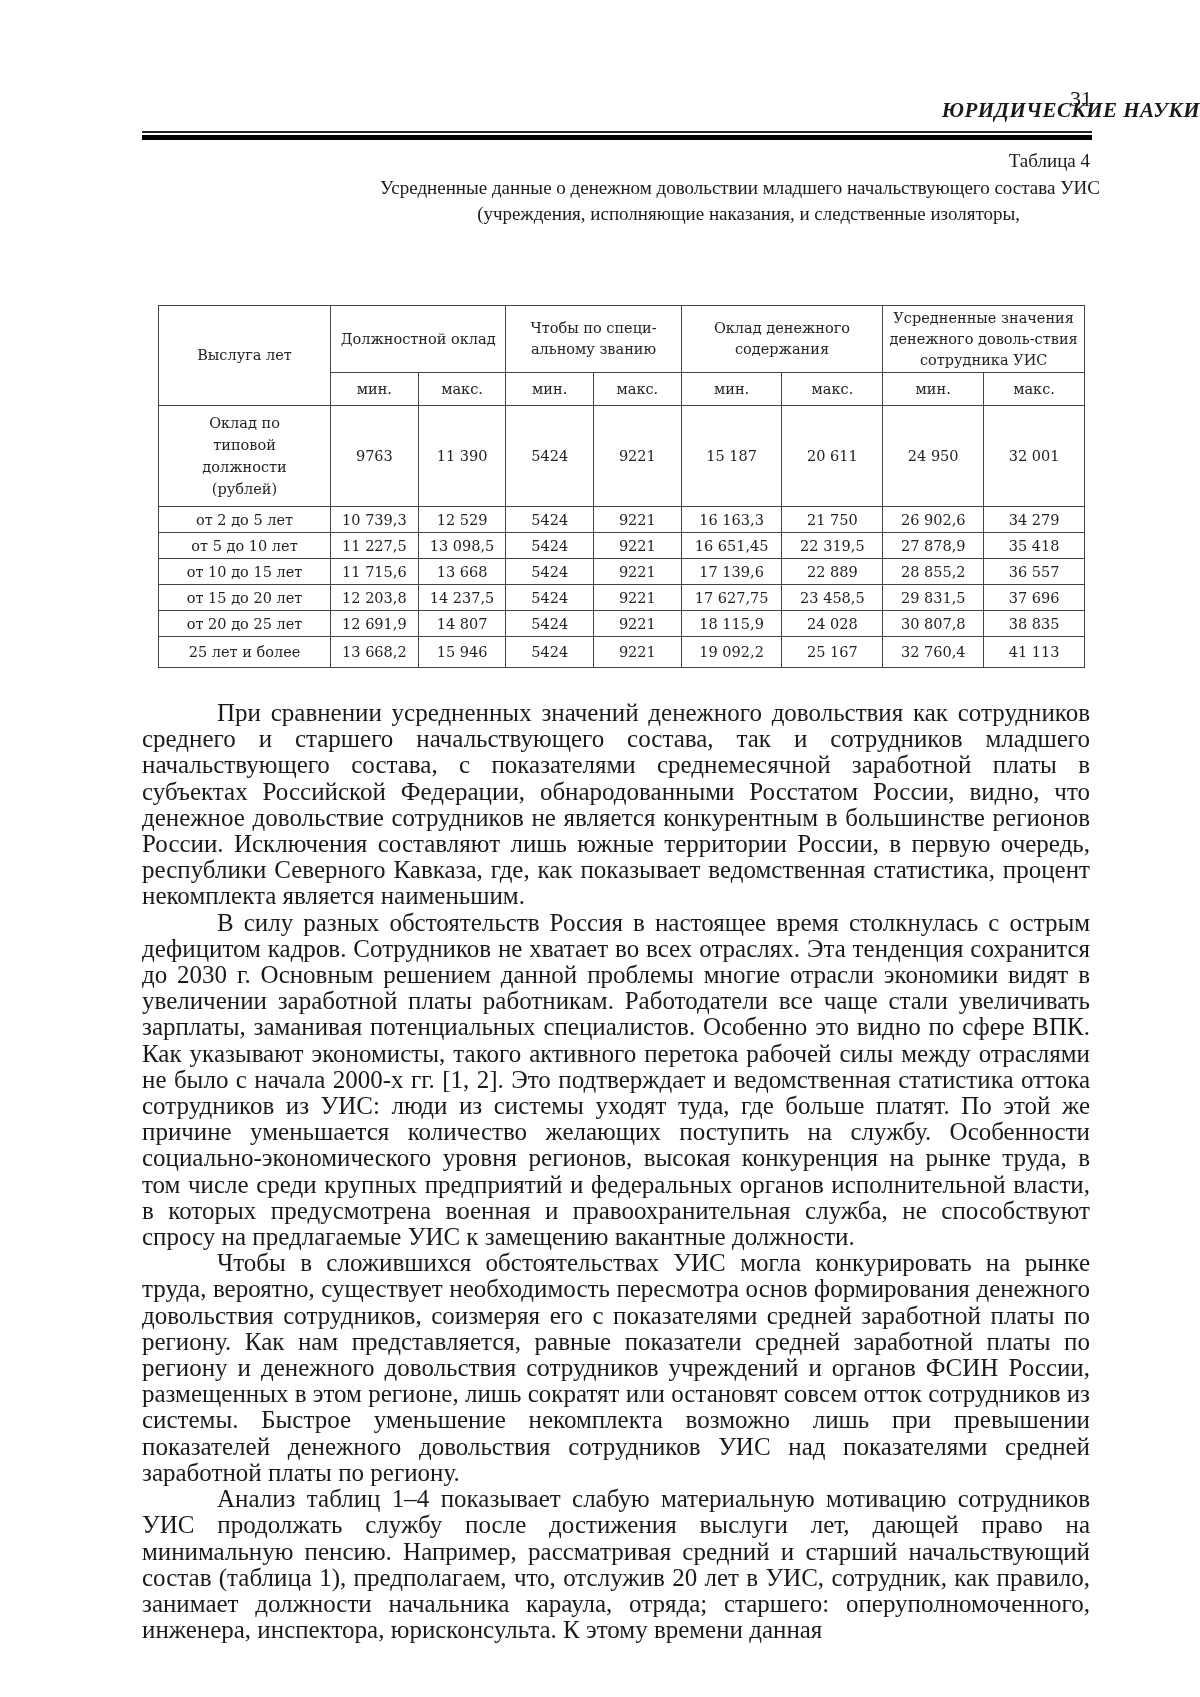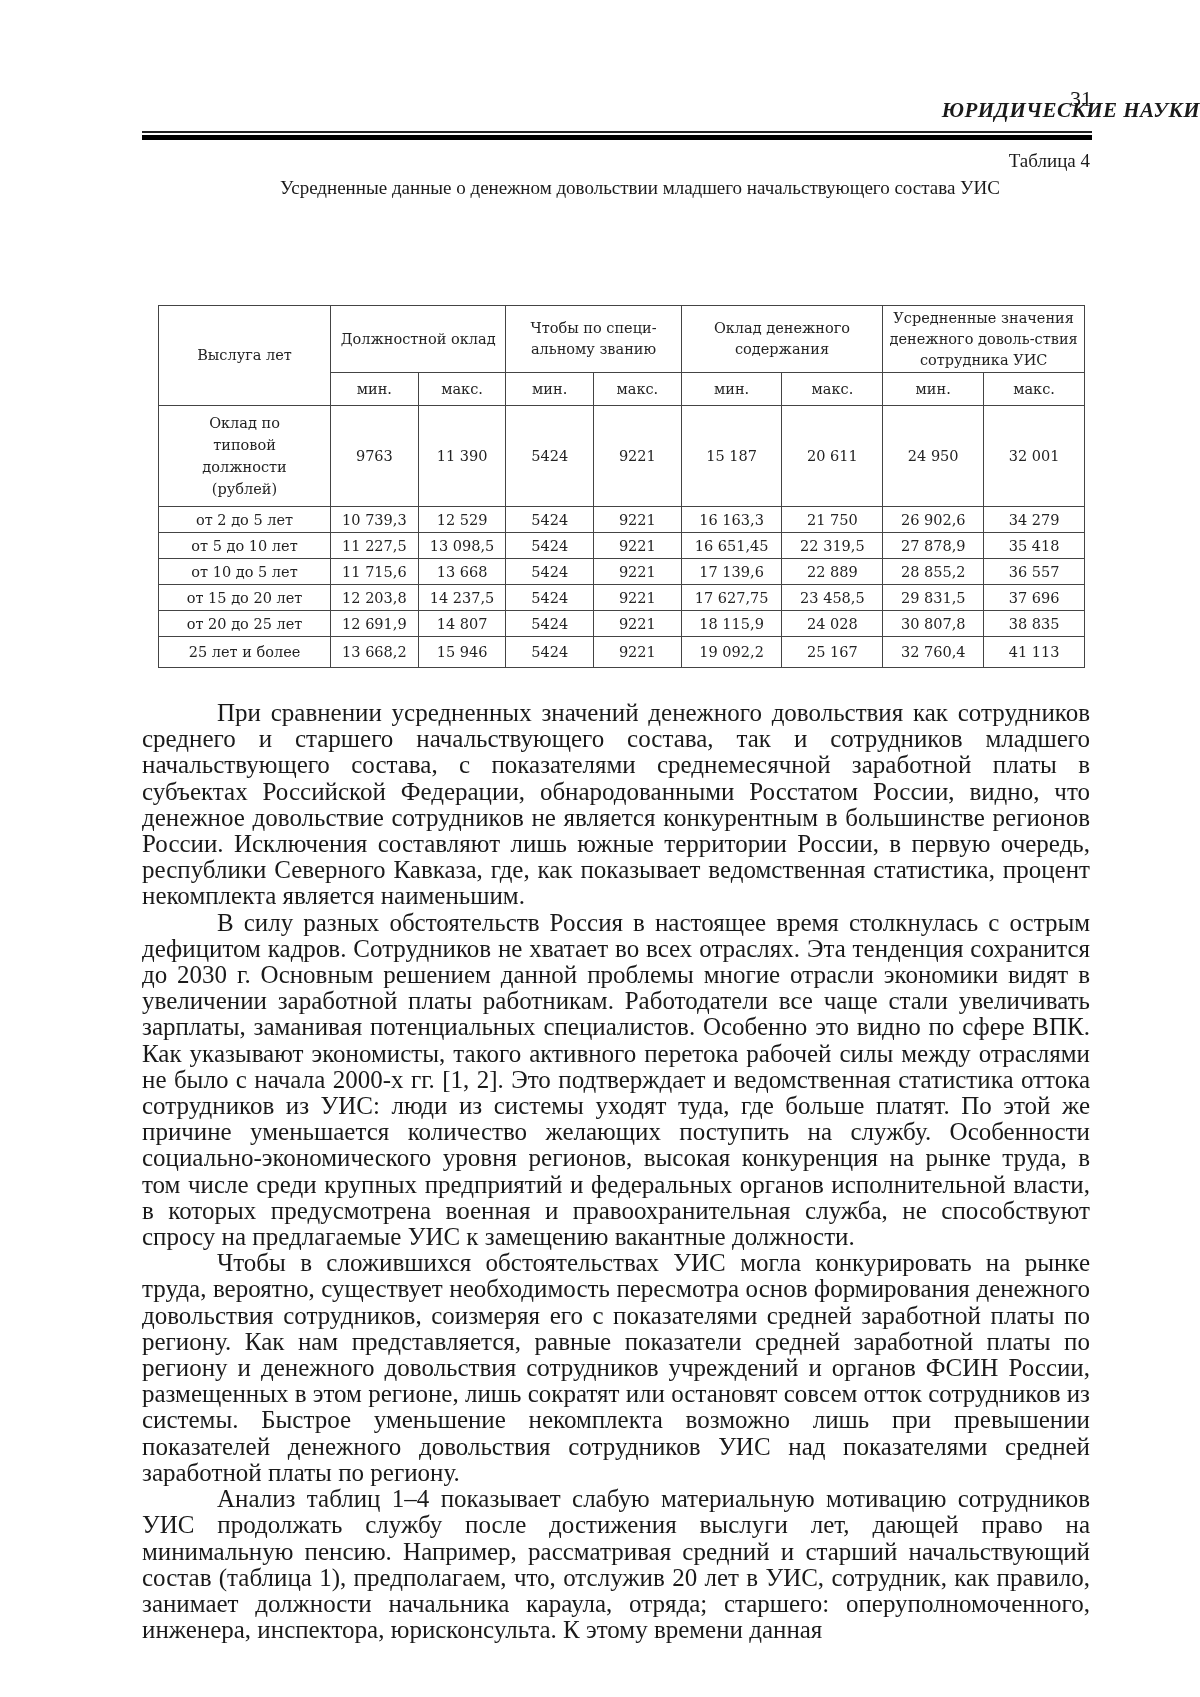--- a/index.html
+++ b/index.html
@@ -22,21 +22,21 @@
   }
   .rule-thick {
     position: absolute; top: 135px; left: 142px; width: 950px; height: 5px; background: #000;
   }
   .table-label {
     position: absolute; top: 150px; right: 110px;
     font-size: 19px;
   }
   .table-caption {
     position: absolute; top: 175px; left: 150px; width: 950px;
-    text-align: center; font-size: 19px; line-height: 26px;
+    text-align: right; font-size: 19px; line-height: 26px;
   }
   .table-caption div { white-space: nowrap; }
   .cap-l1 { padding-left: 30px; }
   .cap-l2 { padding-right: 80px; }
   .cap-l3 { padding-left: 10px; }
   table.data {
     position: absolute; top: 305px; left: 158px; width: 927px;
     border-collapse: collapse;
     font-family: "DejaVu Serif", serif; font-size: 14.5px; color: #222;
   }
@@ -61,20 +61,21 @@
 <body>
 
 <div class="page-number">31</div>
 <div class="running-head">ЮРИДИЧЕСКИЕ НАУКИ</div>
 <div class="rule-thin"></div>
 <div class="rule-thick"></div>
 
 <div class="table-label">Таблица 4</div>
 <div class="table-caption">
   <div class="cap-l1">Усредненные данные о денежном довольствии младшего начальствующего состава УИС</div>
+  <div class="cap-l2">(учреждения, исполняющие наказания, и следственные изоляторы,</div>
 </div>
 
 <table class="data">
   <colgroup>
     <col style="width:157px">
     <col style="width:80px">
       <col style="width:80px">
     <col style="width:80px">
       <col style="width:80px">
     <col style="width:92px">
@@ -129,21 +130,21 @@
         <td>11 227,5</td>
         <td>13 098,5</td>
         <td>5424</td>
         <td>9221</td>
         <td>16 651,45</td>
         <td>22 319,5</td>
         <td>27 878,9</td>
         <td>35 418</td>
       </tr>
       <tr class="r-std">
-        <td>от 10 до 5 лет</td>
+        <td>от 10 до 15 лет</td>
         <td>11 715,6</td>
         <td>13 668</td>
         <td>5424</td>
         <td>9221</td>
         <td>17 139,6</td>
         <td>22 889</td>
         <td>28 855,2</td>
         <td>36 557</td>
       </tr>
       <tr class="r-std">

